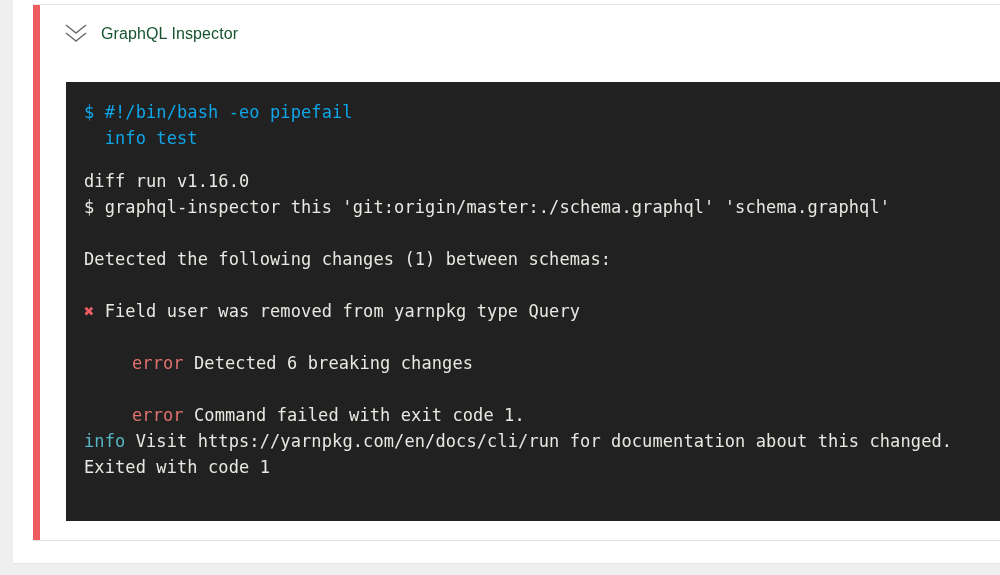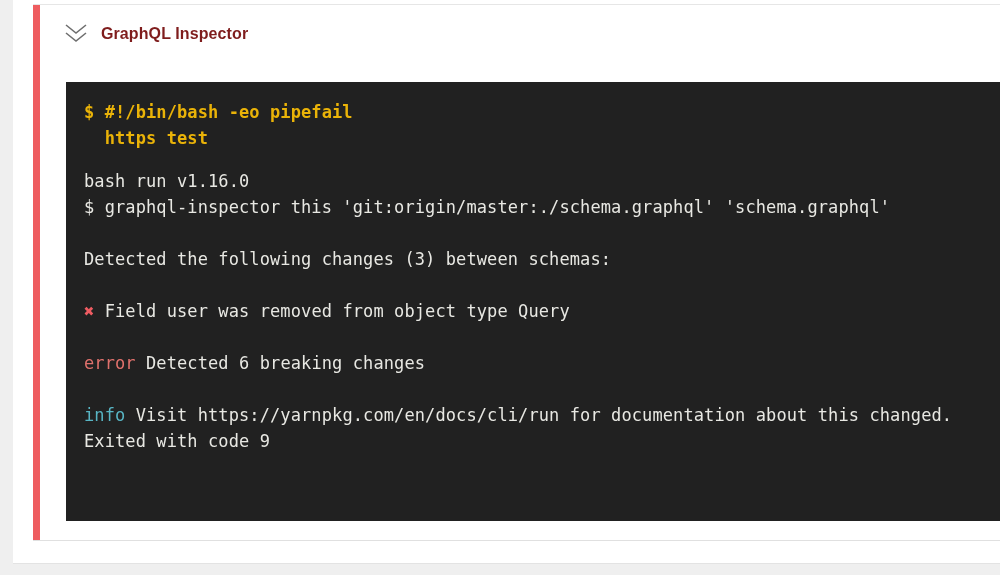--- a/index.html
+++ b/index.html
@@ -39,45 +39,45 @@
     cursor: pointer;
   }
   .chevrons-icon {
     width: 26px; height: 22px;
     display: inline-block;
     flex: 0 0 auto;
   }
   .step-title {
     margin-left: 12px;
     font-size: 16px;
-    font-weight: bold;
-    color: #7f1d1d;
+    font-weight: normal;
+    color: #14532d;
     letter-spacing: 0.1px;
   }
   .terminal {
     position: absolute;
     left: 33px; top: 77px;
     right: 0;
     height: 439px;
     background: var(--term-bg, #212121);
     padding: 17px 20px 15px 18px;
     overflow: hidden;
     font-family: "DejaVu Sans Mono", "Liberation Mono", monospace;
     font-size: 17px;
     letter-spacing: 0.1px;
     color: var(--term-fg, #e8e8e3);
   }
   .term-line {
     height: 26px;
     line-height: 26px;
     white-space: pre;
   }
-  .term-line.bold { font-weight: bold; color: #eab308; }
+  .term-line.bold { font-weight: normal; color: #0ea5e9; }
   .term-line.blank.small { height: 17px; }
-  .c-red   { color: var(--term-red, #e0716c); }
+  .c-red   { color: var(--term-red, #e0716c); margin-left: 48px; }
   .c-cross { color: var(--term-cross, #ef5c62); }
   .c-cyan  { color: var(--term-cyan, #58b5c4); margin-top: 37px; }
   .c-default { color: inherit; }
 </style>
 </head>
 <body>
 
 <div class="panel">
   <div class="step-card">
     <div class="accent-bar"></div>
@@ -85,28 +85,29 @@
       <span class="chevrons-icon">
         <svg width="26" height="22" viewBox="0 0 26 22" fill="none" xmlns="http://www.w3.org/2000/svg">
           <polyline points="3,2 13,10 23,2" stroke="#6f6f6f" stroke-width="1.6" fill="none" stroke-linejoin="miter"></polyline>
           <polyline points="3,10 13,18 23,10" stroke="#6f6f6f" stroke-width="1.6" fill="none" stroke-linejoin="miter"></polyline>
         </svg>
       </span>
       <span class="step-title">GraphQL Inspector</span>
     </div>
     <div class="terminal">
         <div class="term-line bold"><span class="c-default">$ #!/bin/bash -eo pipefail</span></div>
-        <div class="term-line bold"><span class="c-default">  https test</span></div>
+        <div class="term-line bold"><span class="c-default">  info test</span></div>
         <div class="term-line blank small"></div>
-        <div class="term-line"><span class="c-default">bash run v1.16.0</span></div>
+        <div class="term-line"><span class="c-default">diff run v1.16.0</span></div>
         <div class="term-line"><span class="c-default">$ graphql-inspector this 'git:origin/master:./schema.graphql' 'schema.graphql'</span></div>
         <div class="term-line blank"></div>
-        <div class="term-line"><span class="c-default">Detected the following changes (3) between schemas:</span></div>
+        <div class="term-line"><span class="c-default">Detected the following changes (1) between schemas:</span></div>
         <div class="term-line blank"></div>
-        <div class="term-line"><span class="c-cross">✖</span><span class="c-default"> Field user was removed from object type Query</span></div>
+        <div class="term-line"><span class="c-cross">✖</span><span class="c-default"> Field user was removed from yarnpkg type Query</span></div>
         <div class="term-line blank"></div>
         <div class="term-line"><span class="c-red">error</span><span class="c-default"> Detected 6 breaking changes</span></div>
         <div class="term-line blank"></div>
+        <div class="term-line"><span class="c-red">error</span><span class="c-default"> Command failed with exit code 1.</span></div>
         <div class="term-line"><span class="c-cyan">info</span><span class="c-default"> Visit https://yarnpkg.com/en/docs/cli/run for documentation about this changed.</span></div>
-        <div class="term-line"><span class="c-default">Exited with code 9</span></div>
+        <div class="term-line"><span class="c-default">Exited with code 1</span></div>
       </div>
   </div>
 </div>
 
 </body></html>

